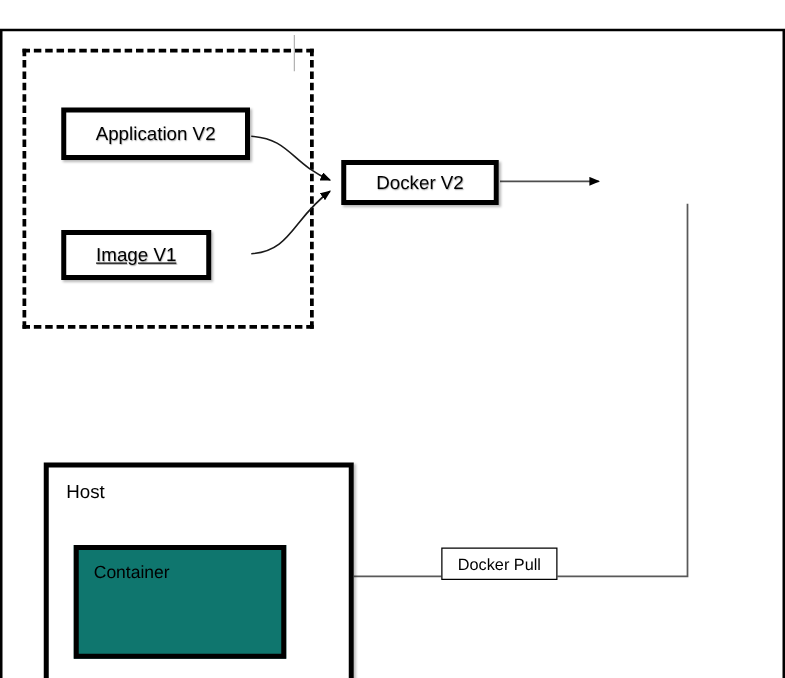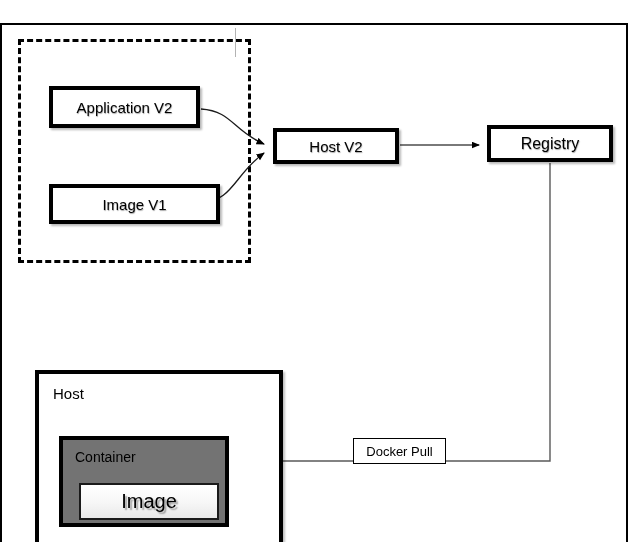--- a/index.html
+++ b/index.html
@@ -17,42 +17,42 @@
     position:absolute;
     box-sizing:border-box;
     background:#fff;
     border:4px solid #000;
     display:flex;align-items:center;justify-content:center;
     font-size:15px;color:#000;
     box-shadow:1.5px 1.5px 2px rgba(0,0,0,0.28);
     text-shadow:0.5px 0.8px 1px rgba(0,0,0,0.35);
   }
   #node-application-v2{left:47px;top:61px;width:151px;height:42px;}
-  #node-image-v1{left:47px;top:159px;width:171px;height:40px;}
+  #node-image-v1{left:47px;top:159px;width:120px;height:40px;text-decoration:underline;}
   #node-image-v2{left:271px;top:103px;width:126px;height:36px;}
   #node-registry{left:485px;top:100px;width:126px;height:37px;font-size:16px;}
   #group-build{
     position:absolute;left:16px;top:14px;width:233px;height:224px;
     box-sizing:border-box;border:3px dashed #000;background:transparent;
   }
   #guide-mark{
     position:absolute;left:233px;top:3px;width:1px;height:29px;
     background:#b3b3b3;
   }
   #node-host{
     position:absolute;left:33px;top:345px;width:248px;height:180px;
     box-sizing:border-box;border:4px solid #000;background:#fff;
     box-shadow:1.5px 1.5px 2px rgba(0,0,0,0.25);
   }
   #node-host .container-label{
     position:absolute;left:14px;top:11px;font-size:15px;color:#000;
   }
   #node-container{
     position:absolute;left:20px;top:62px;width:170px;height:91px;
-    box-sizing:border-box;border:4px solid #000;background:#737373;
+    box-sizing:border-box;border:4px solid #000;background:#0f766e;
   }
   #node-container .container-label{
     position:absolute;left:12px;top:9px;font-size:14px;color:#000;
   }
   #node-image{
     position:absolute;left:16px;top:43px;width:140px;height:37px;
     box-sizing:border-box;border:2px solid #1a1a1a;
     background:linear-gradient(180deg,#ffffff 0%,#f6f6f6 55%,#e9e9e9 100%);
     display:flex;align-items:center;justify-content:center;
     font-size:20px;color:#000;
@@ -87,27 +87,25 @@
     <path d="M199,84 C230,86 231,106 262,119" fill="none" stroke="#1a1a1a" stroke-width="1.3" marker-end="url(#arrow-black)"></path>
     <path d="M199,178 C231,176 232,150 262,128" fill="none" stroke="#1a1a1a" stroke-width="1.3" marker-end="url(#arrow-black)"></path>
     <path d="M398,120 L477,120" fill="none" stroke="#4d4d4d" stroke-width="1.4" marker-end="url(#arrow-black)"></path>
     <path d="M548,138 L548,436 L264,436" fill="none" stroke="#595959" stroke-width="1.4" marker-end="url(#arrow-black)"></path>
   </svg>
 
   <div class="node" id="node-application-v2">Application V2</div>
 
   <div class="node" id="node-image-v1">Image V1</div>
 
-  <div class="node" id="node-image-v2">Host V2</div>
+  <div class="node" id="node-image-v2">Docker V2</div>
 
-  <div class="node" id="node-registry">Registry</div>
 
   <div id="label-docker-pull">Docker Pull</div>
 
   <div id="node-host">
     <span class="container-label">Host</span>
     <div id="node-container">
       <span class="container-label">Container</span>
-      <div id="node-image">Image</div>
     </div>
   </div>
 
 </div>
 
 </body></html>

